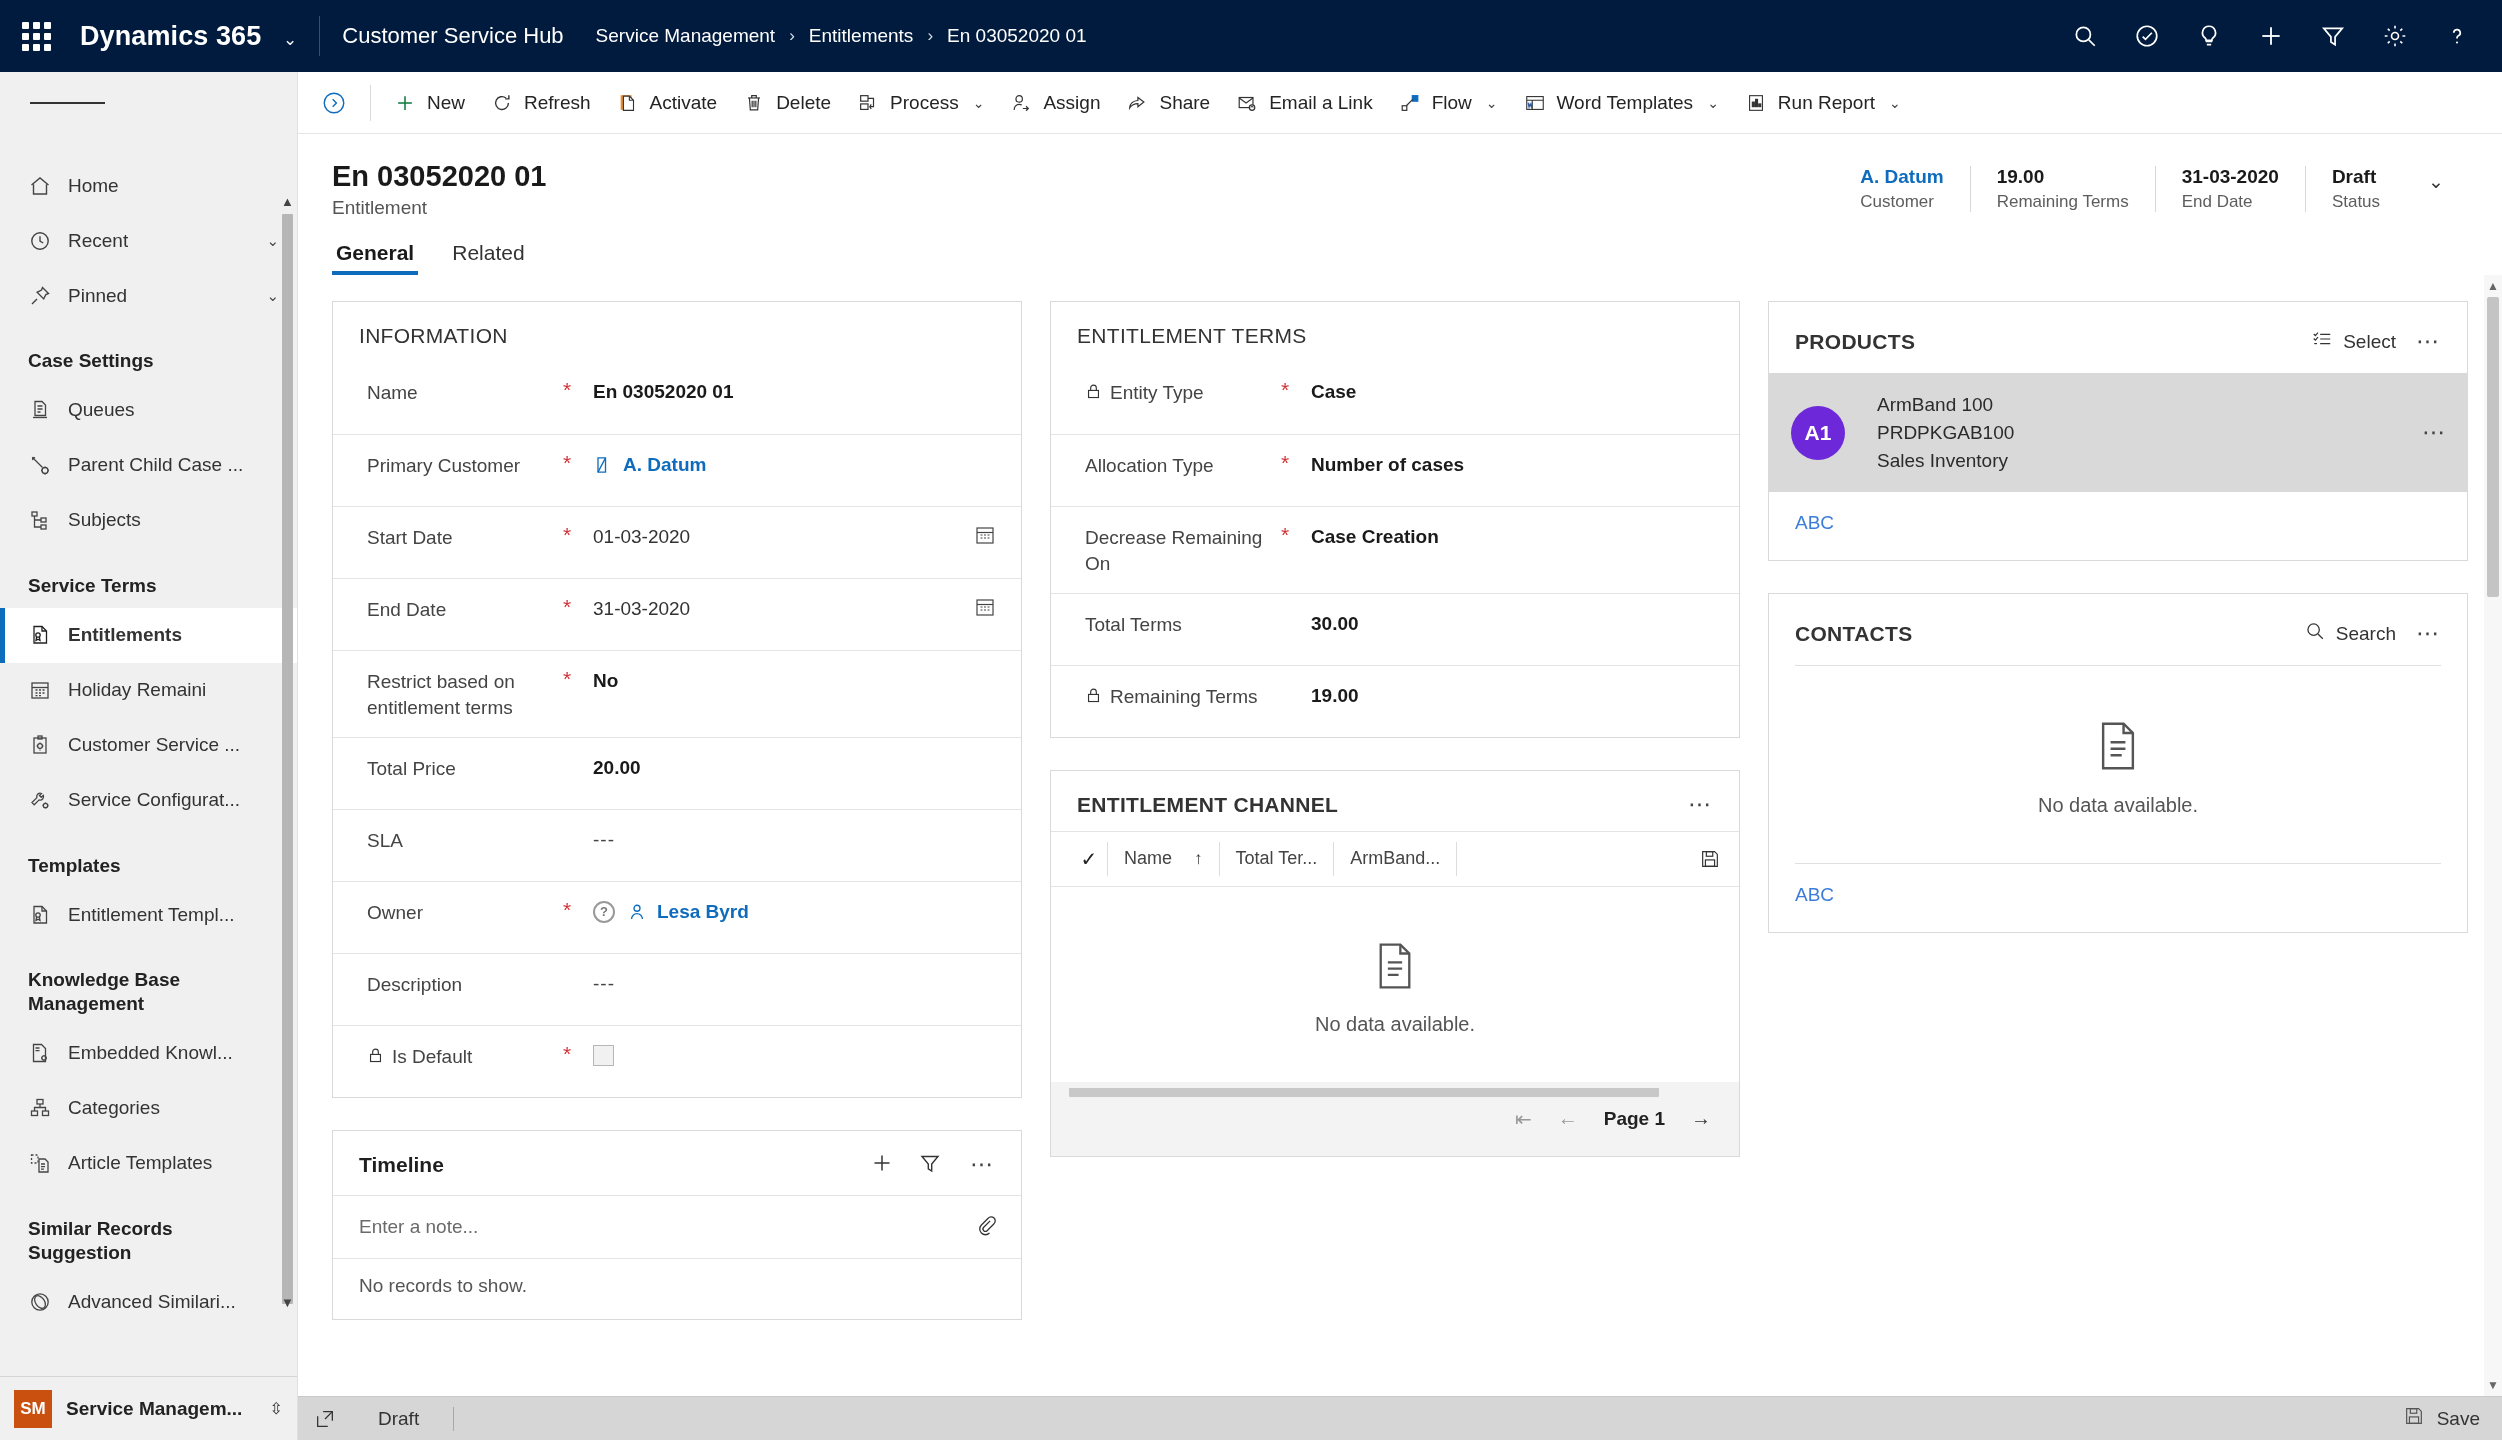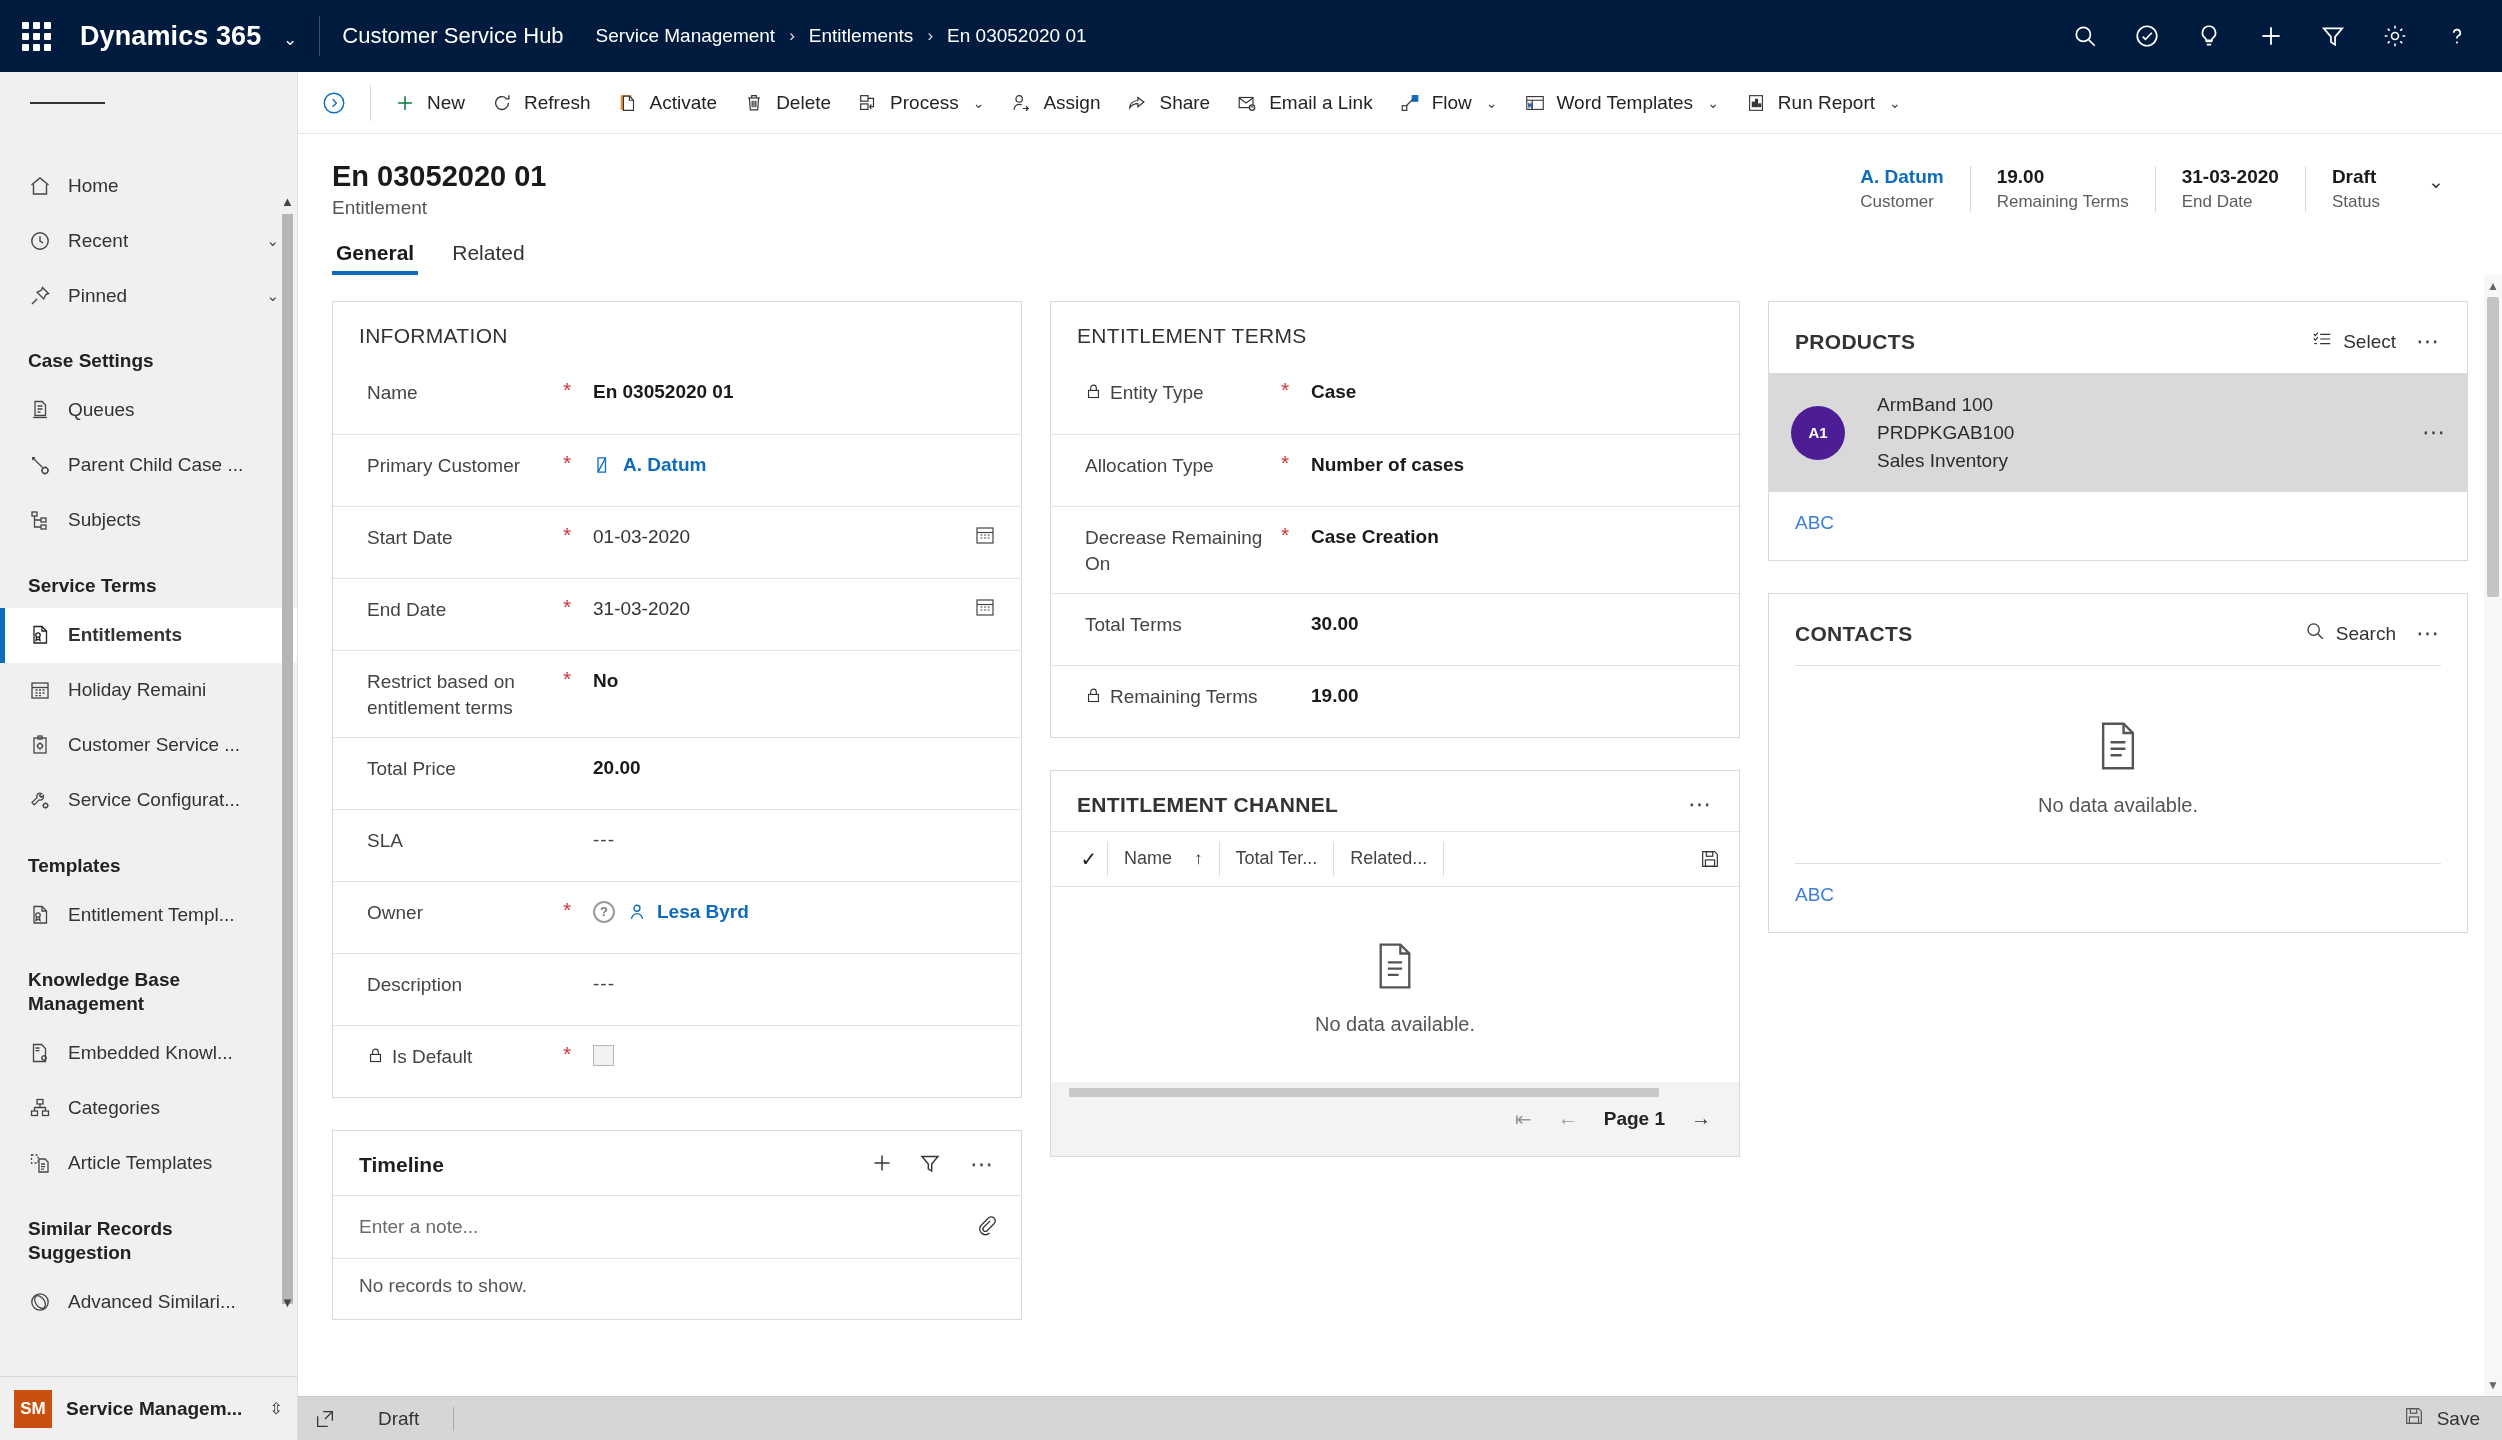--- a/index.html
+++ b/index.html
@@ -153,22 +153,22 @@
   .grid-empty .msg { font-size: 20px; color: #555; margin-top: 18px; }
   .grid-foot { background: #f3f3f3; height: 74px; display: flex; align-items: center; padding: 0 16px; position: relative; }
   .hscroll { position: absolute; left: 18px; right: 80px; top: 6px; height: 9px; background: #c8c8c8; border-radius: 1px; }
   .pager { margin-left: auto; display: flex; align-items: center; gap: 26px; padding-right: 12px; }
   .pg-ico { font-size: 20px; color: #999; cursor: pointer; }
   .pg-ico.on { color: #333; }
   .pg-label { font-size: 19px; font-weight: bold; color: #222; }
 
   
   .prod-row { display: flex; align-items: center; background: #d9d9d9; padding: 18px 20px 18px 22px; }
-  .prod-avatar { width: 54px; height: 54px; border-radius: 50%; background: #4c1d95; color: #fff;
-                 font-size: 15px; font-weight: 600; display: flex; align-items: center; justify-content: center; flex-shrink: 0; }
+  .prod-avatar { width: 54px; height: 54px; border-radius: 50%; background: #6d28d9; color: #fff;
+                 font-size: 21px; font-weight: 600; display: flex; align-items: center; justify-content: center; flex-shrink: 0; }
   .prod-info { margin-left: 32px; min-width: 0; }
   .prod-info div { font-size: 19px; color: #2b2b2b; line-height: 1.45; white-space: nowrap; overflow: hidden; text-overflow: ellipsis; }
   .prod-more { margin-left: auto; font-size: 23px; color: #444; letter-spacing: 2px; cursor: pointer; padding-left: 14px; }
   .abc-link { font-size: 19px; color: #3b7dd8; padding: 20px 26px 26px 26px; cursor: pointer; }
   .panel-divider { border-top: 1px solid #e0e0e0; margin: 0 26px; }
 
   
   .tl-head { display: flex; align-items: center; padding: 20px 22px 16px 26px; }
   .tl-head .t { font-size: 21px; font-weight: bold; color: #1f1f1f; }
   .tl-head .acts { margin-left: auto; display: flex; align-items: center; gap: 24px; }
@@ -848,21 +848,21 @@
             <div class="grid-head">
               <div class="gh-check">✓</div>
               <div class="gh-col">
                 <span>Name</span>
                 <span class="srt">↑</span>
               </div>
               <div class="gh-col">
                 <span>Total Ter...</span>
               </div>
               <div class="gh-col">
-                <span>Related...</span>
+                <span>ArmBand...</span>
               </div>
               <div class="gh-spacer"></div>
               <div class="gh-save">
                 <svg width="22" height="22" viewBox="0 0 24 24" fill="none" stroke="#333" stroke-width="1.3">
                     <path d="M4 4h13l3 3v13H4z"></path>
                     <rect x="8" y="4" width="7" height="5"></rect>
                     <rect x="7" y="13" width="10" height="7"></rect>
                   </svg>
               </div>
             </div>

